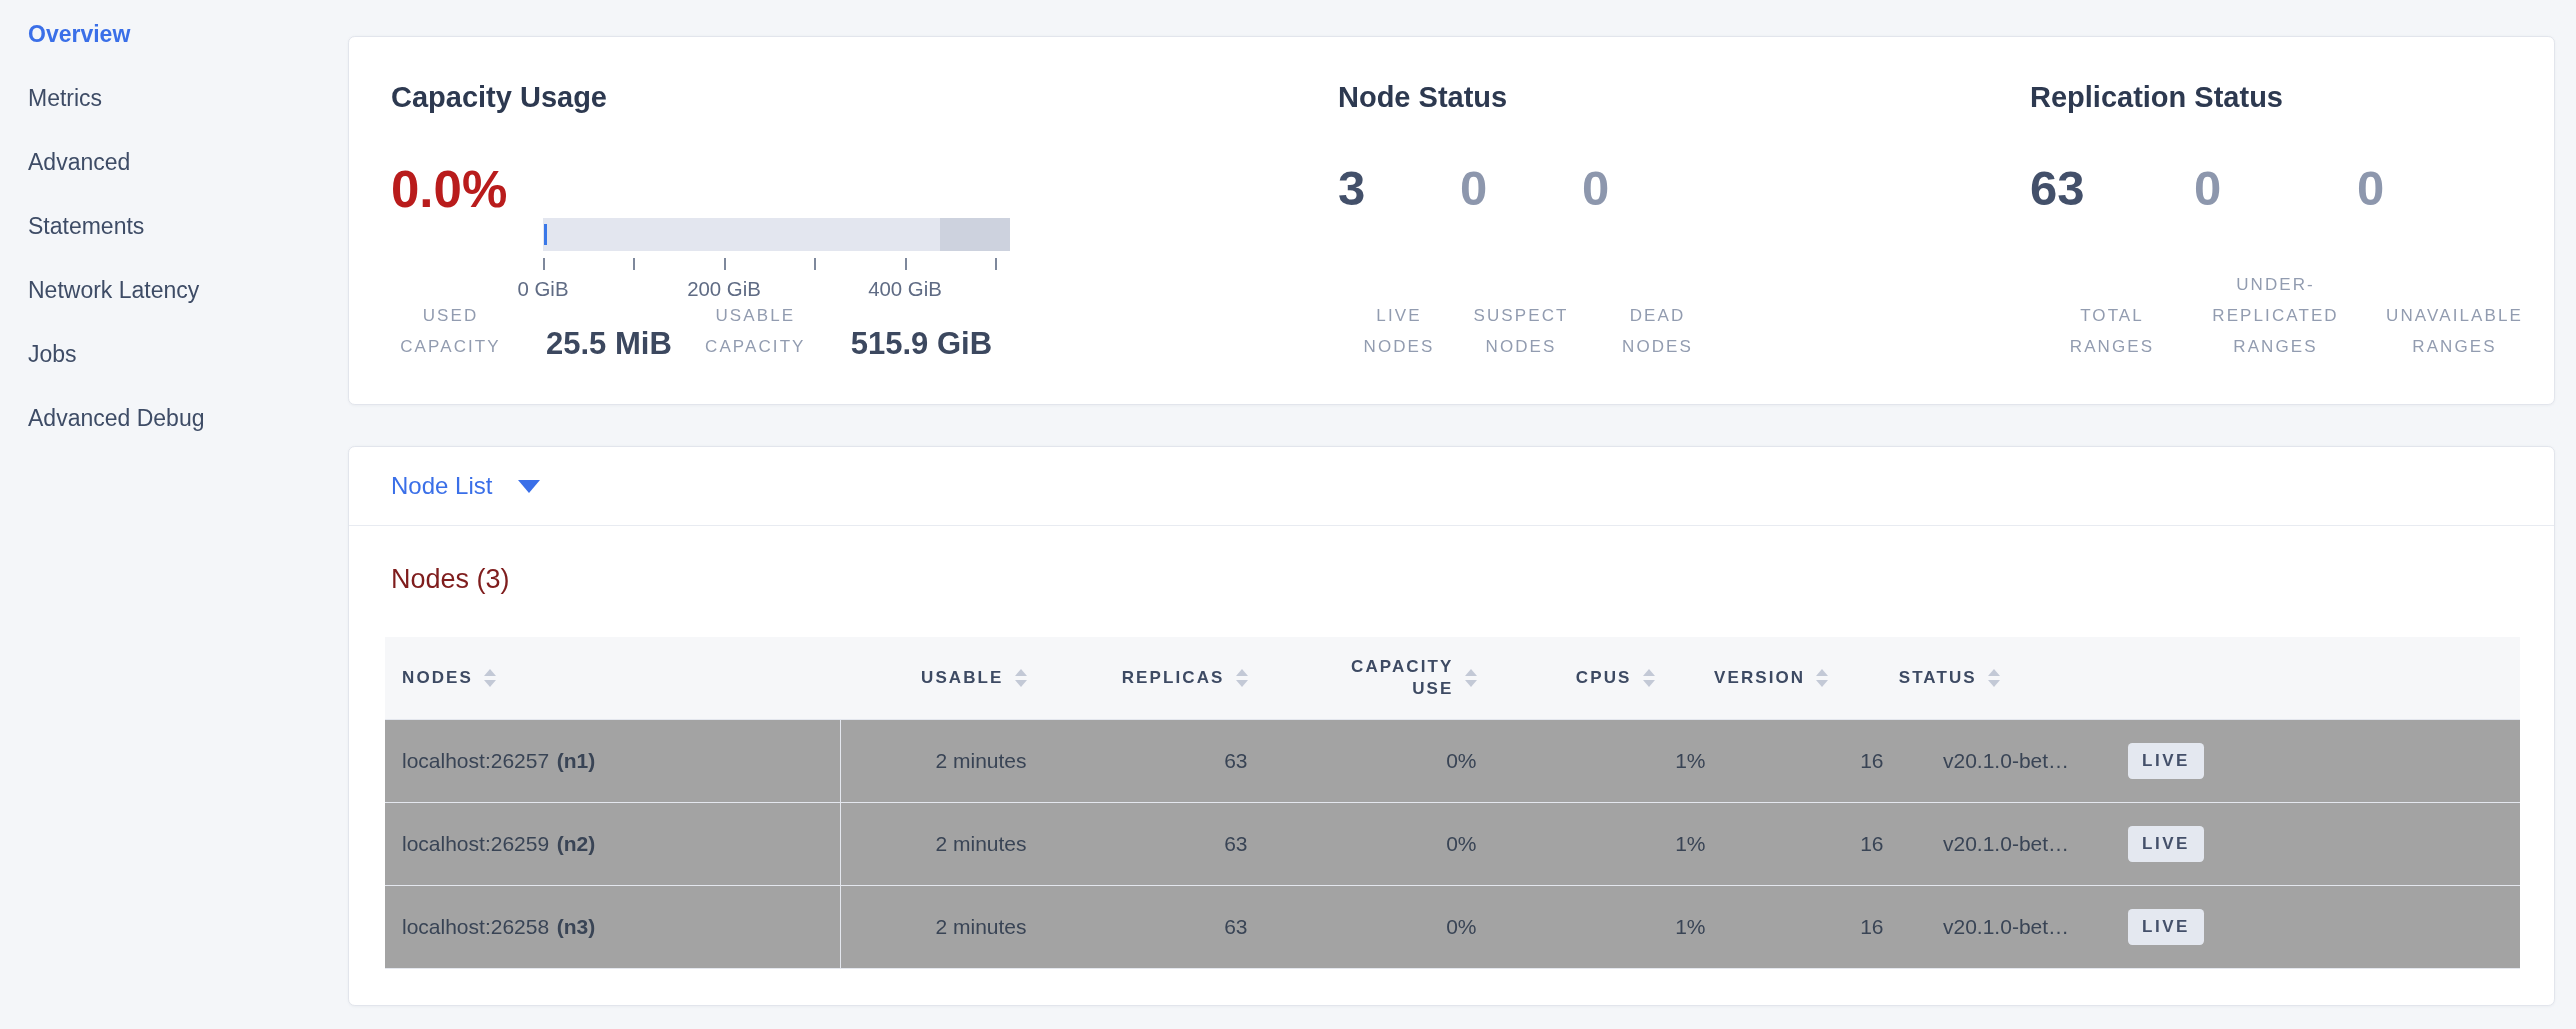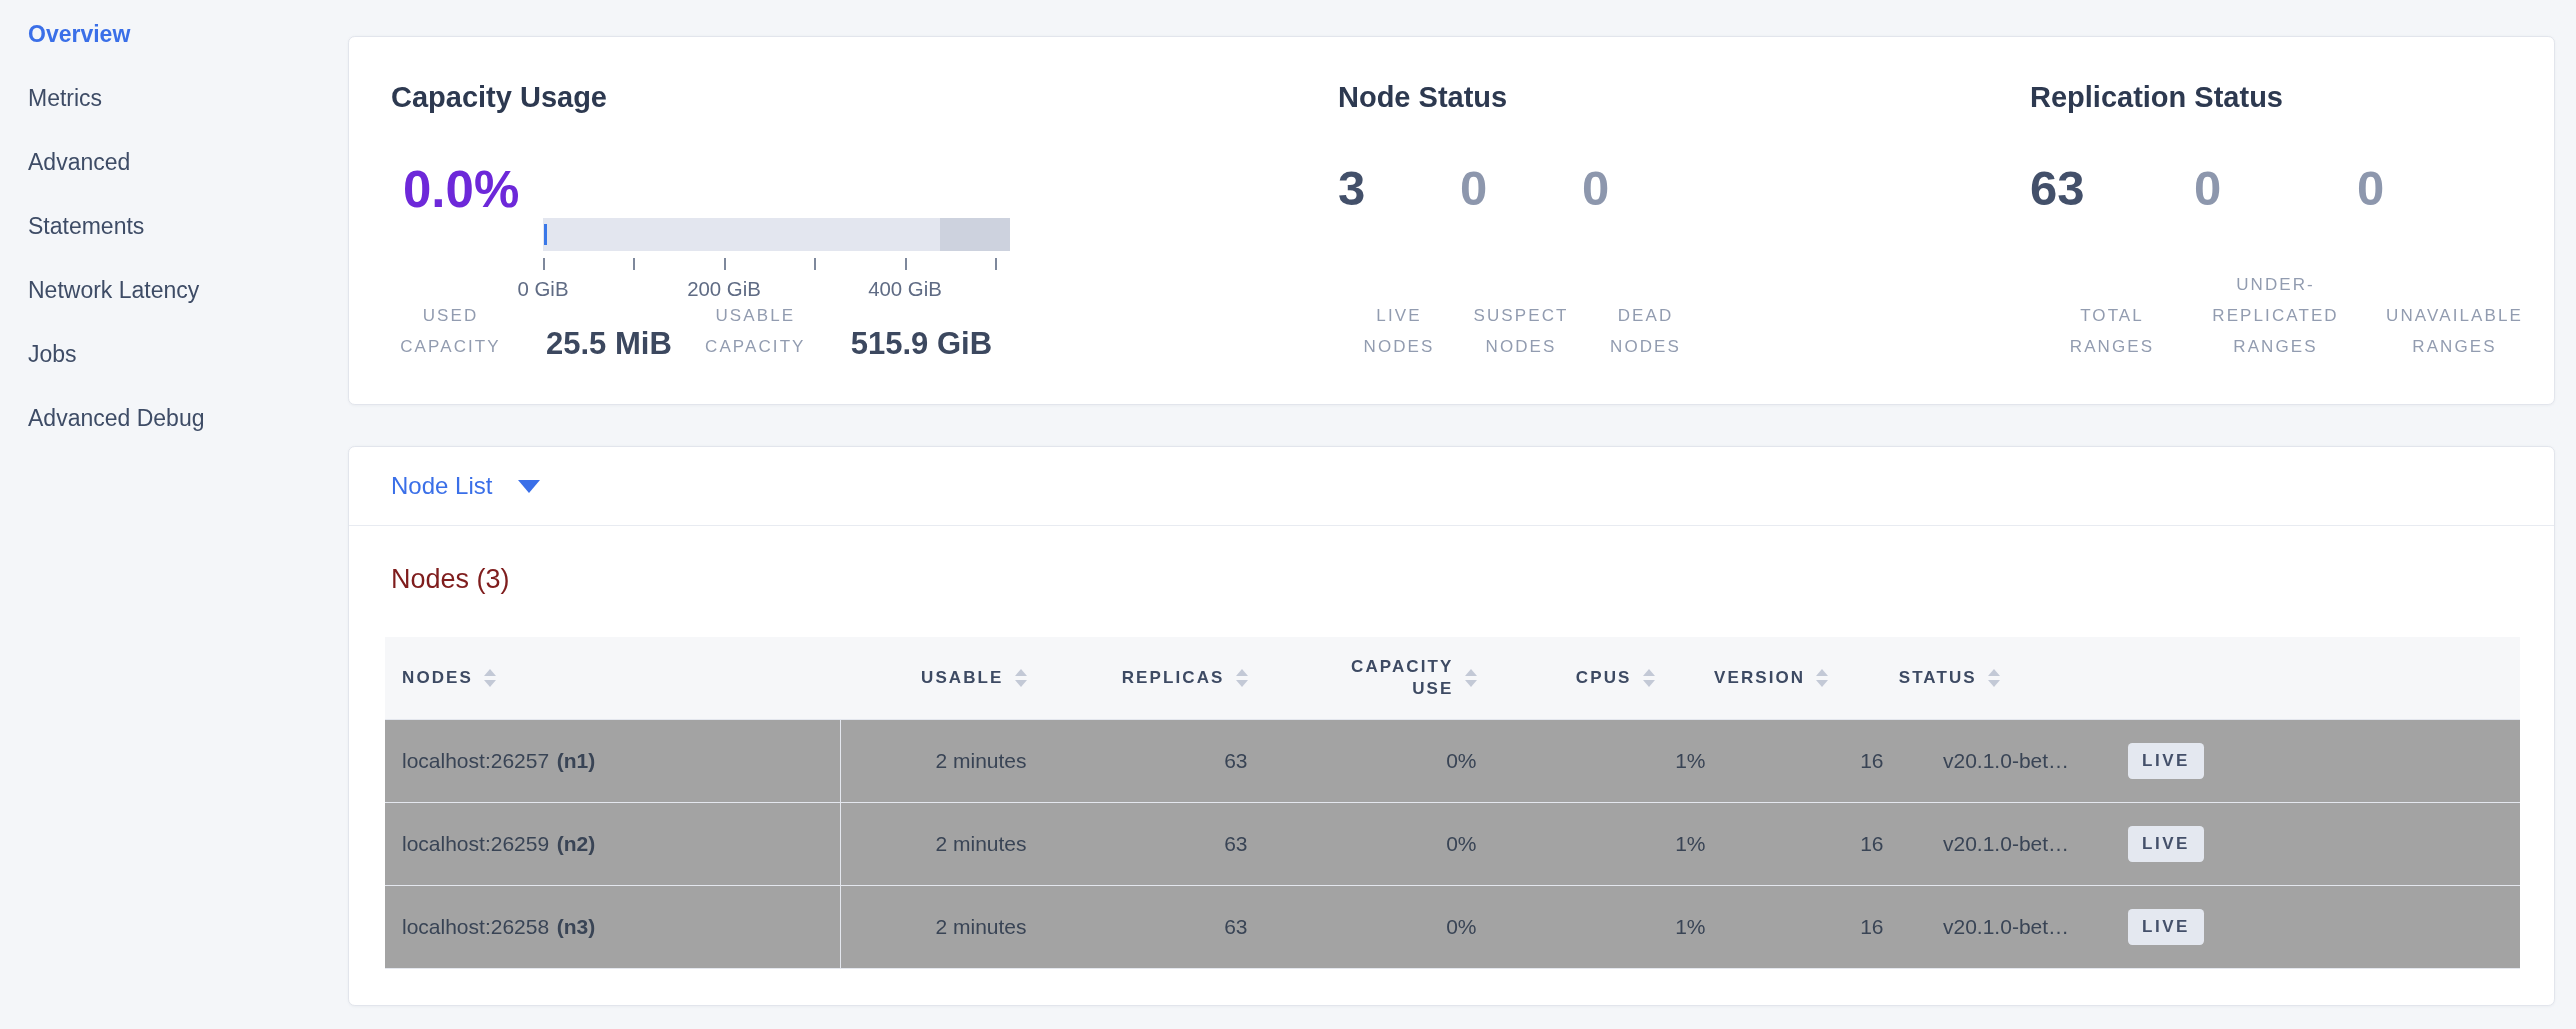--- a/index.html
+++ b/index.html
@@ -42,21 +42,21 @@
   .big-number { font-size:49px; line-height:54px; font-weight:700; color:#43506a; }
   .big-number.muted { color:#8d97ad; }
 
   .stat-label-row { position:absolute; top:257px; left:0; height:68px; display:flex; align-items:flex-end; }
   .stat-label {
     font-size:17px; line-height:31px; letter-spacing:2.1px;
     color:#929cb0; white-space:nowrap;text-align:center;
   }
 
   
-  .cap-percent { position:absolute; top:126px; left:12px; font-size:51px; line-height:54px; font-weight:700; color:#6d28d9; }
+  .cap-percent { position:absolute; top:126px; left:0; font-size:51px; line-height:54px; font-weight:700; color:#b91c1c; }
   .cap-chart { position:absolute; left:152px; top:143px; width:467px; height:119px; }
   .cap-bar { position:absolute; left:0; top:38px; width:467px; height:33px; background:#e3e6ef; }
   .cap-bar-dark { position:absolute; right:0; top:0; width:70px; height:33px; background:#cdd2de; }
   .cap-bar-used { position:absolute; left:0.8px; top:6px; width:3.4px; height:21px; background:#3a78e8; }
   .cap-tick { position:absolute; top:78px; width:1.7px; height:12px; background:#7e889c; }
   .cap-tick-label {
     position:absolute; top:97px; transform:translateX(-50%);
     font-size:20.4px; line-height:24px; color:#5f6b84; white-space:nowrap;
   }
   .cap-stats { position:absolute; left:0; top:257px; height:68px; display:flex; align-items:flex-end; }
@@ -176,21 +176,21 @@
       </div>
     <div class="stat-label-row" id="ns-labels">
         <div class="stat-label" style="width: 122px;">
           <div>LIVE</div>
           <div>NODES</div>
         </div>
         <div class="stat-label" style="width: 122px;">
           <div>SUSPECT</div>
           <div>NODES</div>
         </div>
-        <div class="stat-label" style="width: 127px;">
+        <div class="stat-label" style="width: 127px; margin-left: 12px;">
           <div>DEAD</div>
           <div>NODES</div>
         </div>
       </div>
   </div>
 
   <div class="summary-section sec-replication">
     <h2 class="panel-title">Replication Status</h2>
     <div class="big-number-row" id="rs-values">
         <div class="big-number" style="width: 164px;">63</div>

